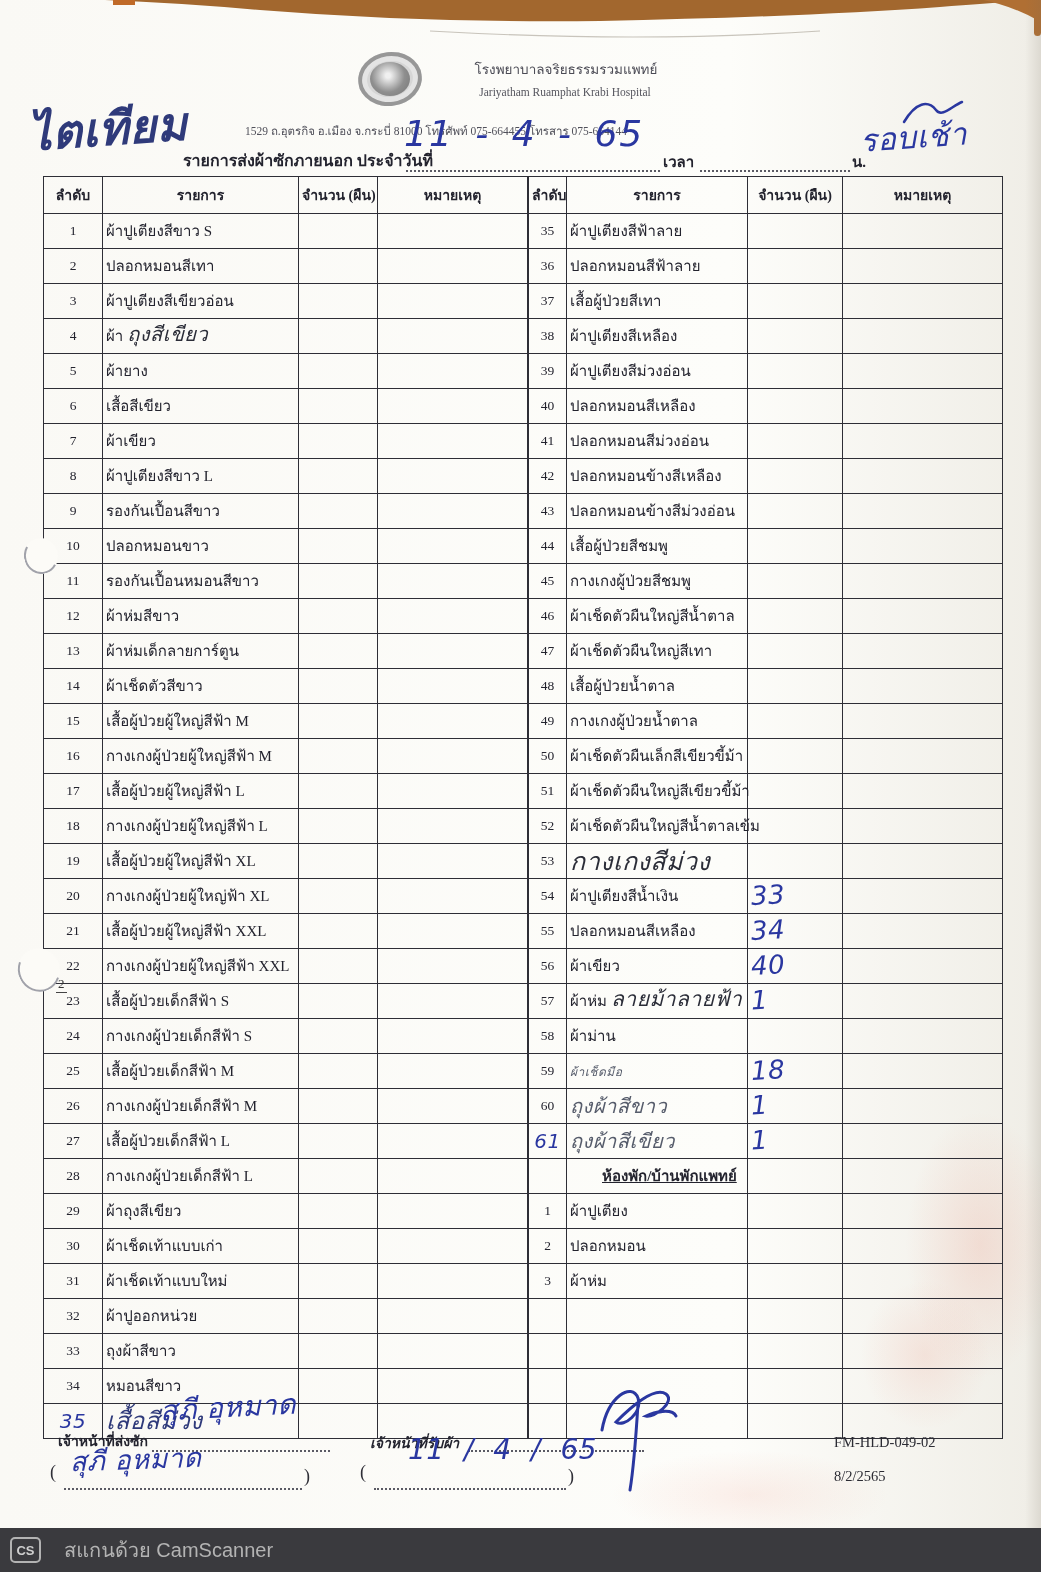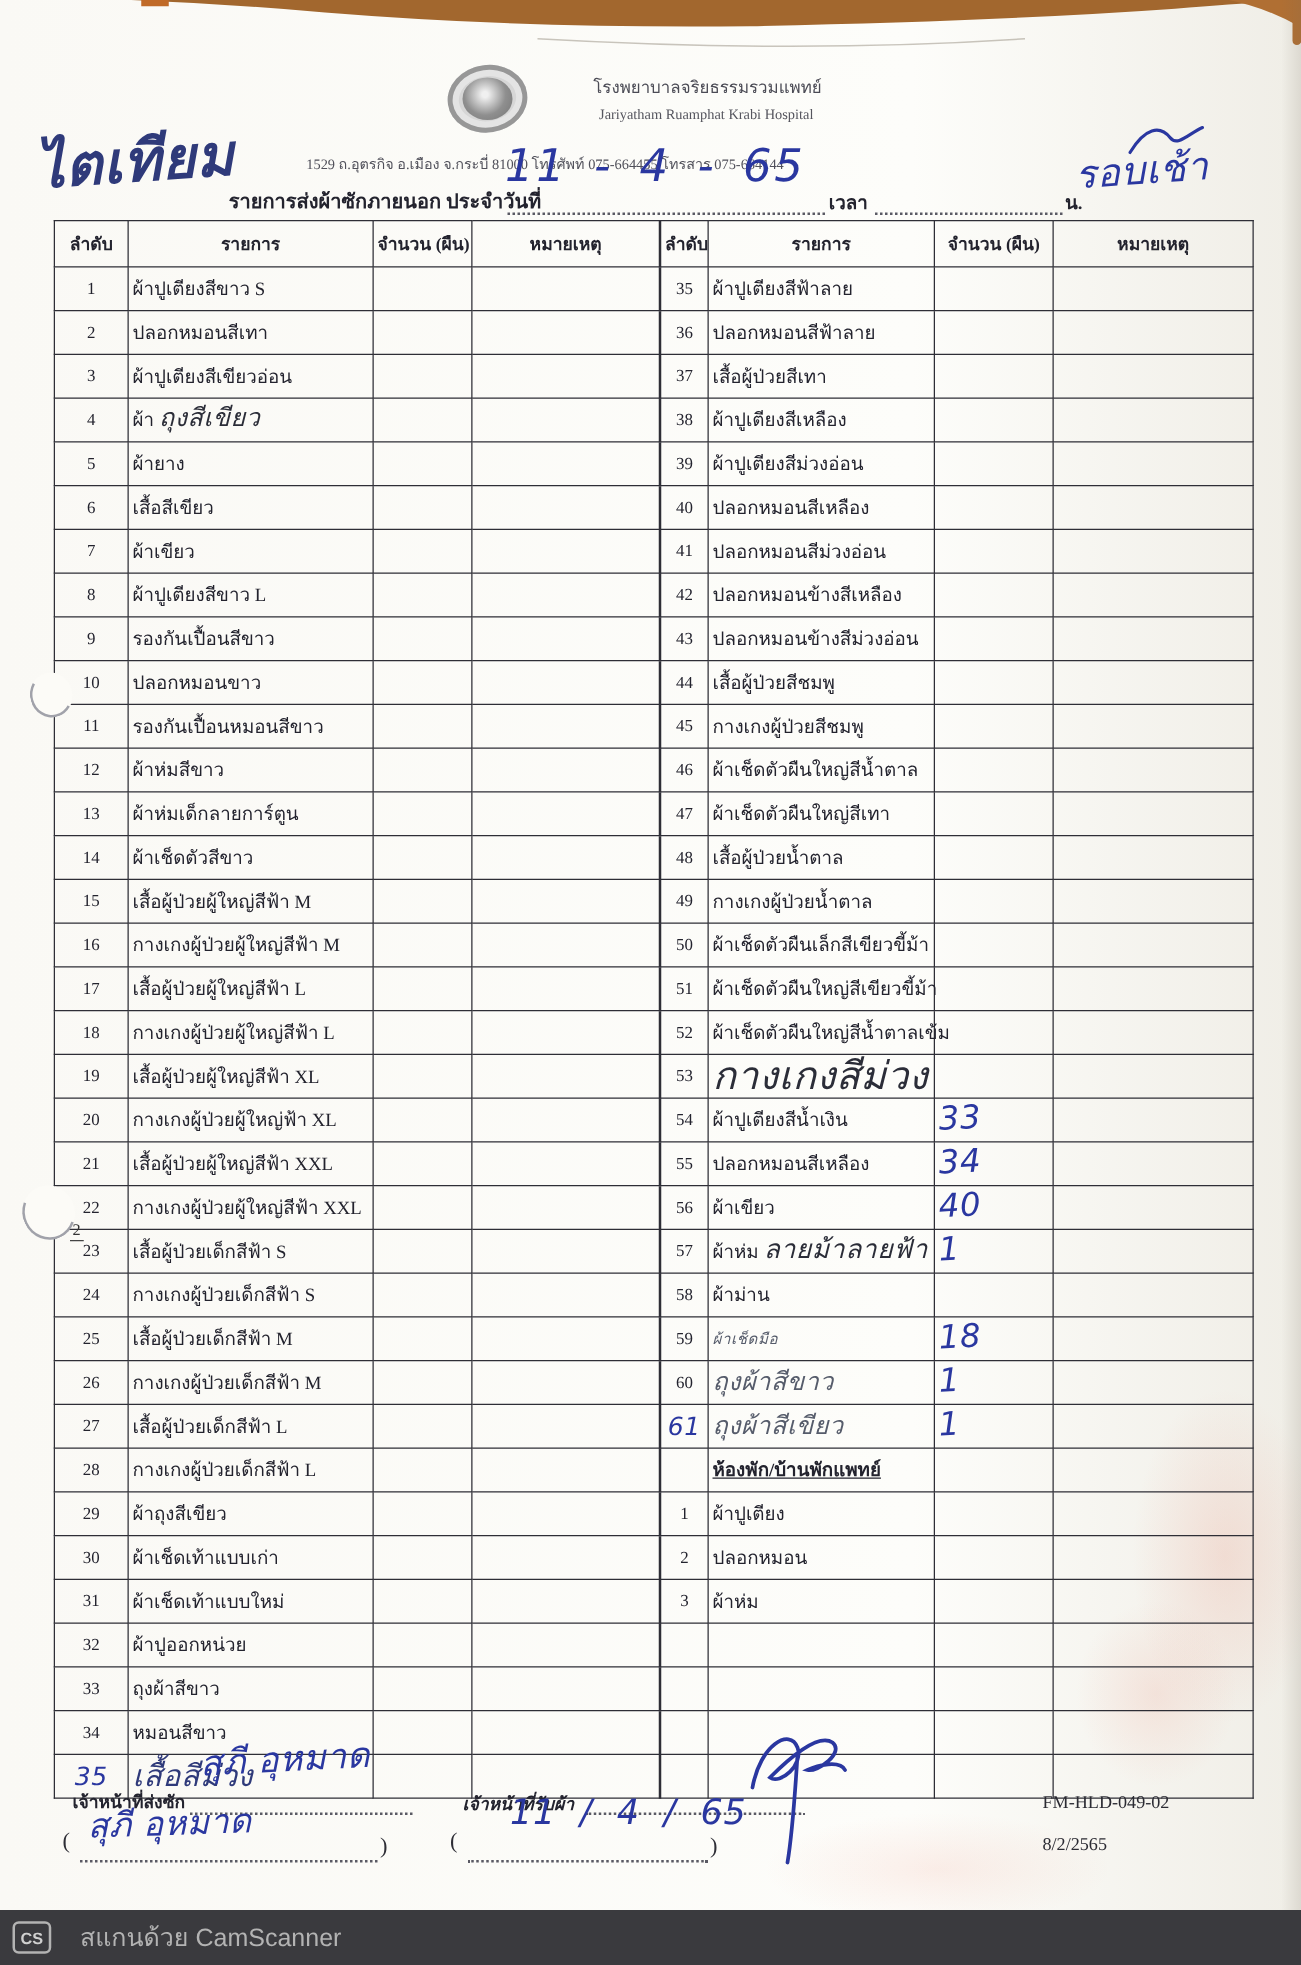--- a/index.html
+++ b/index.html
@@ -51,21 +51,21 @@
   .form-table th{height:36px;font-size:14px;font-weight:700;text-align:center;margin-top:16px;}
   .form-table td{height:34px;}
   .t-left{left:43px;top:176px;width:484px;}
   .t-right{left:528px;top:176px;width:474px;}
   .cell-no{text-align:center;font-size:13.5px;}
   .cell-item{font-size:15px;padding-left:5px;}
   .cell-qty{text-align:left;padding-left:18px;}
   .printed-item{font-family:"Liberation Serif",serif;}
   .qty-hw{display:inline-block;font-size:26px;transform:rotate(-3deg);position:relative;top:-1px;}
   .no-hw{font-size:20px;}
-  .section-title{font-weight:700;text-decoration:underline;font-size:15px;}
+  .section-title{font-weight:700;text-decoration:underline;font-size:15px;margin-left:32px;}
   
   .f-label{font-size:14px;font-weight:600;}
   .sender-label{left:58px;top:1430px;}
   .sender-dots{left:152px;top:1450px;width:178px;}
   .sender-sig{left:160px;top:1394px;font-size:28px;transform:rotate(-3deg);}
   .paren{font-size:18px;color:#2e2e36;}
   .p1o{left:50px;top:1462px;}
   .p1dots{left:64px;top:1488px;width:238px;}
   .p1c{left:304px;top:1466px;}
   .sender-name{left:70px;top:1446px;font-size:27px;transform:rotate(-2deg);}
@@ -469,21 +469,21 @@
           <td class="cell-remark"></td>
         </tr>
         <tr class="">
           <td class="cell-no"><span class="">52</span></td>
           <td class="cell-item"><span class="printed-item">ผ้าเช็ดตัวผืนใหญ่สีน้ำตาลเข้ม</span></td>
           <td class="cell-qty"></td>
           <td class="cell-remark"></td>
         </tr>
         <tr class="">
           <td class="cell-no"><span class="">53</span></td>
-          <td class="cell-item"><span class="hw ink-black" style="font-size: 31px;">กางเกงสีม่วง</span></td>
+          <td class="cell-item"><span class="hw ink-black" style="font-size: 25px;">กางเกงสีม่วง</span></td>
           <td class="cell-qty"></td>
           <td class="cell-remark"></td>
         </tr>
         <tr class="">
           <td class="cell-no"><span class="">54</span></td>
           <td class="cell-item"><span class="printed-item">ผ้าปูเตียงสีน้ำเงิน</span></td>
           <td class="cell-qty"><span class="hw ink-blue qty-hw">33</span></td>
           <td class="cell-remark"></td>
         </tr>
         <tr class="">

